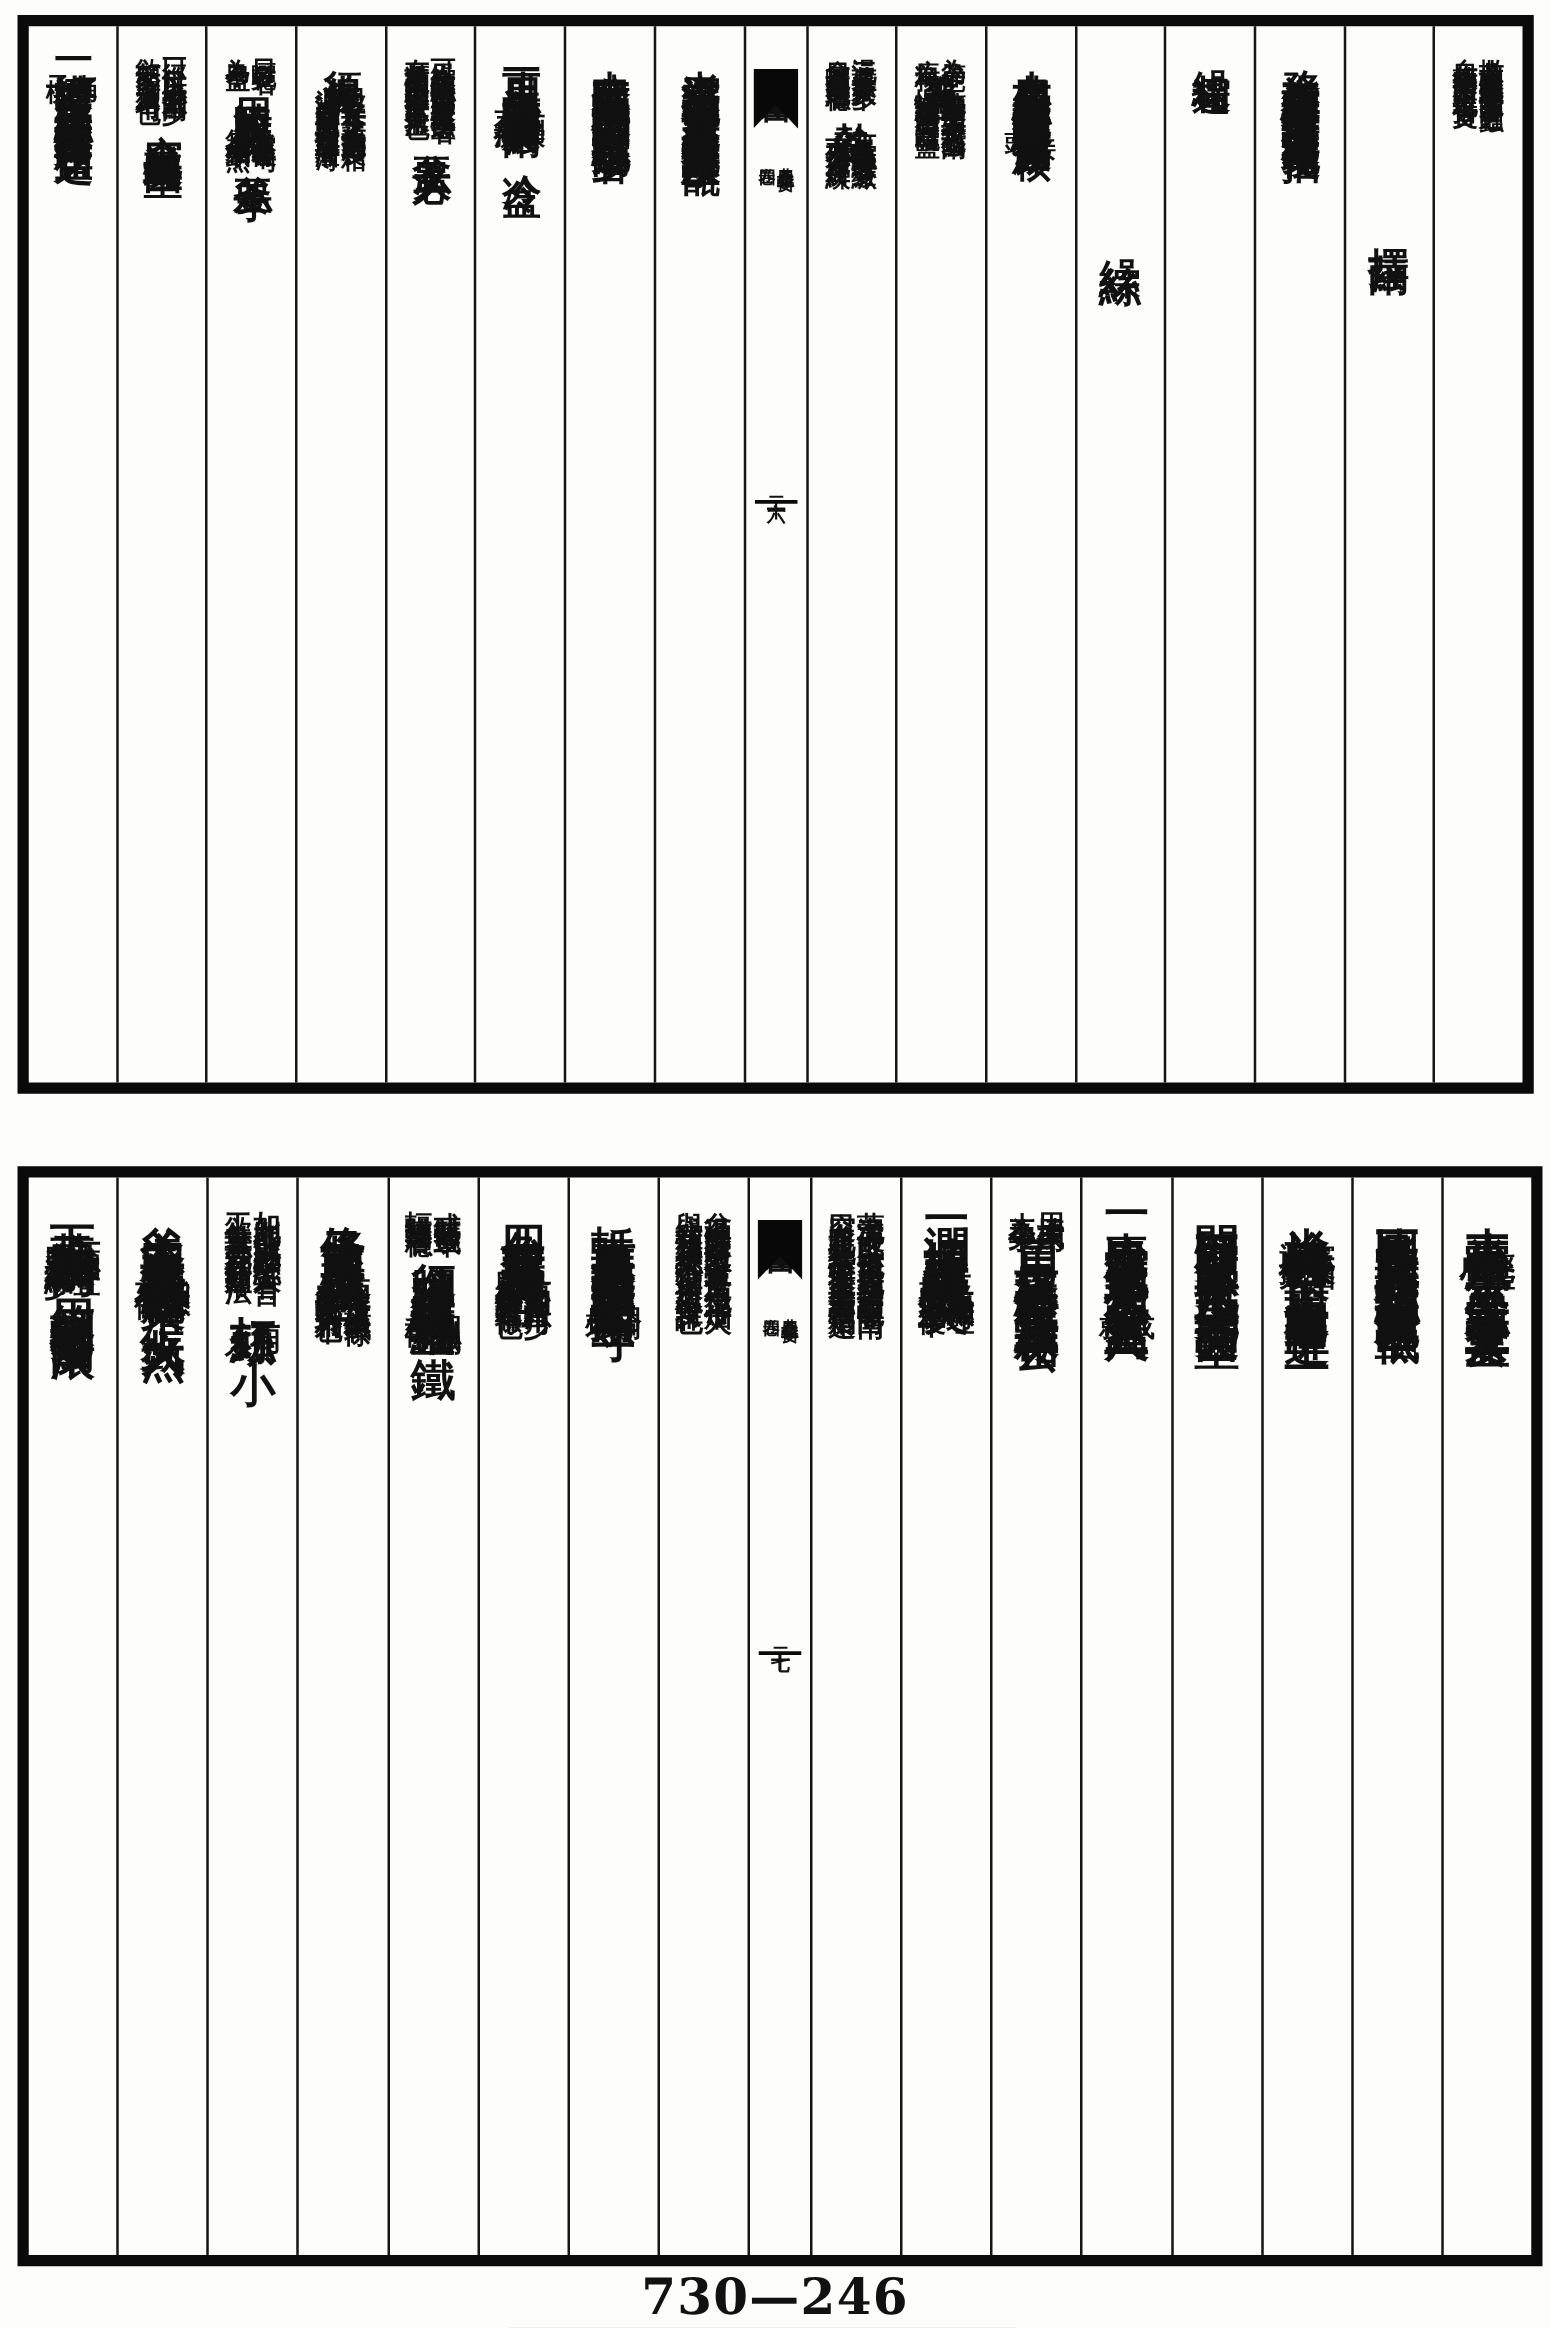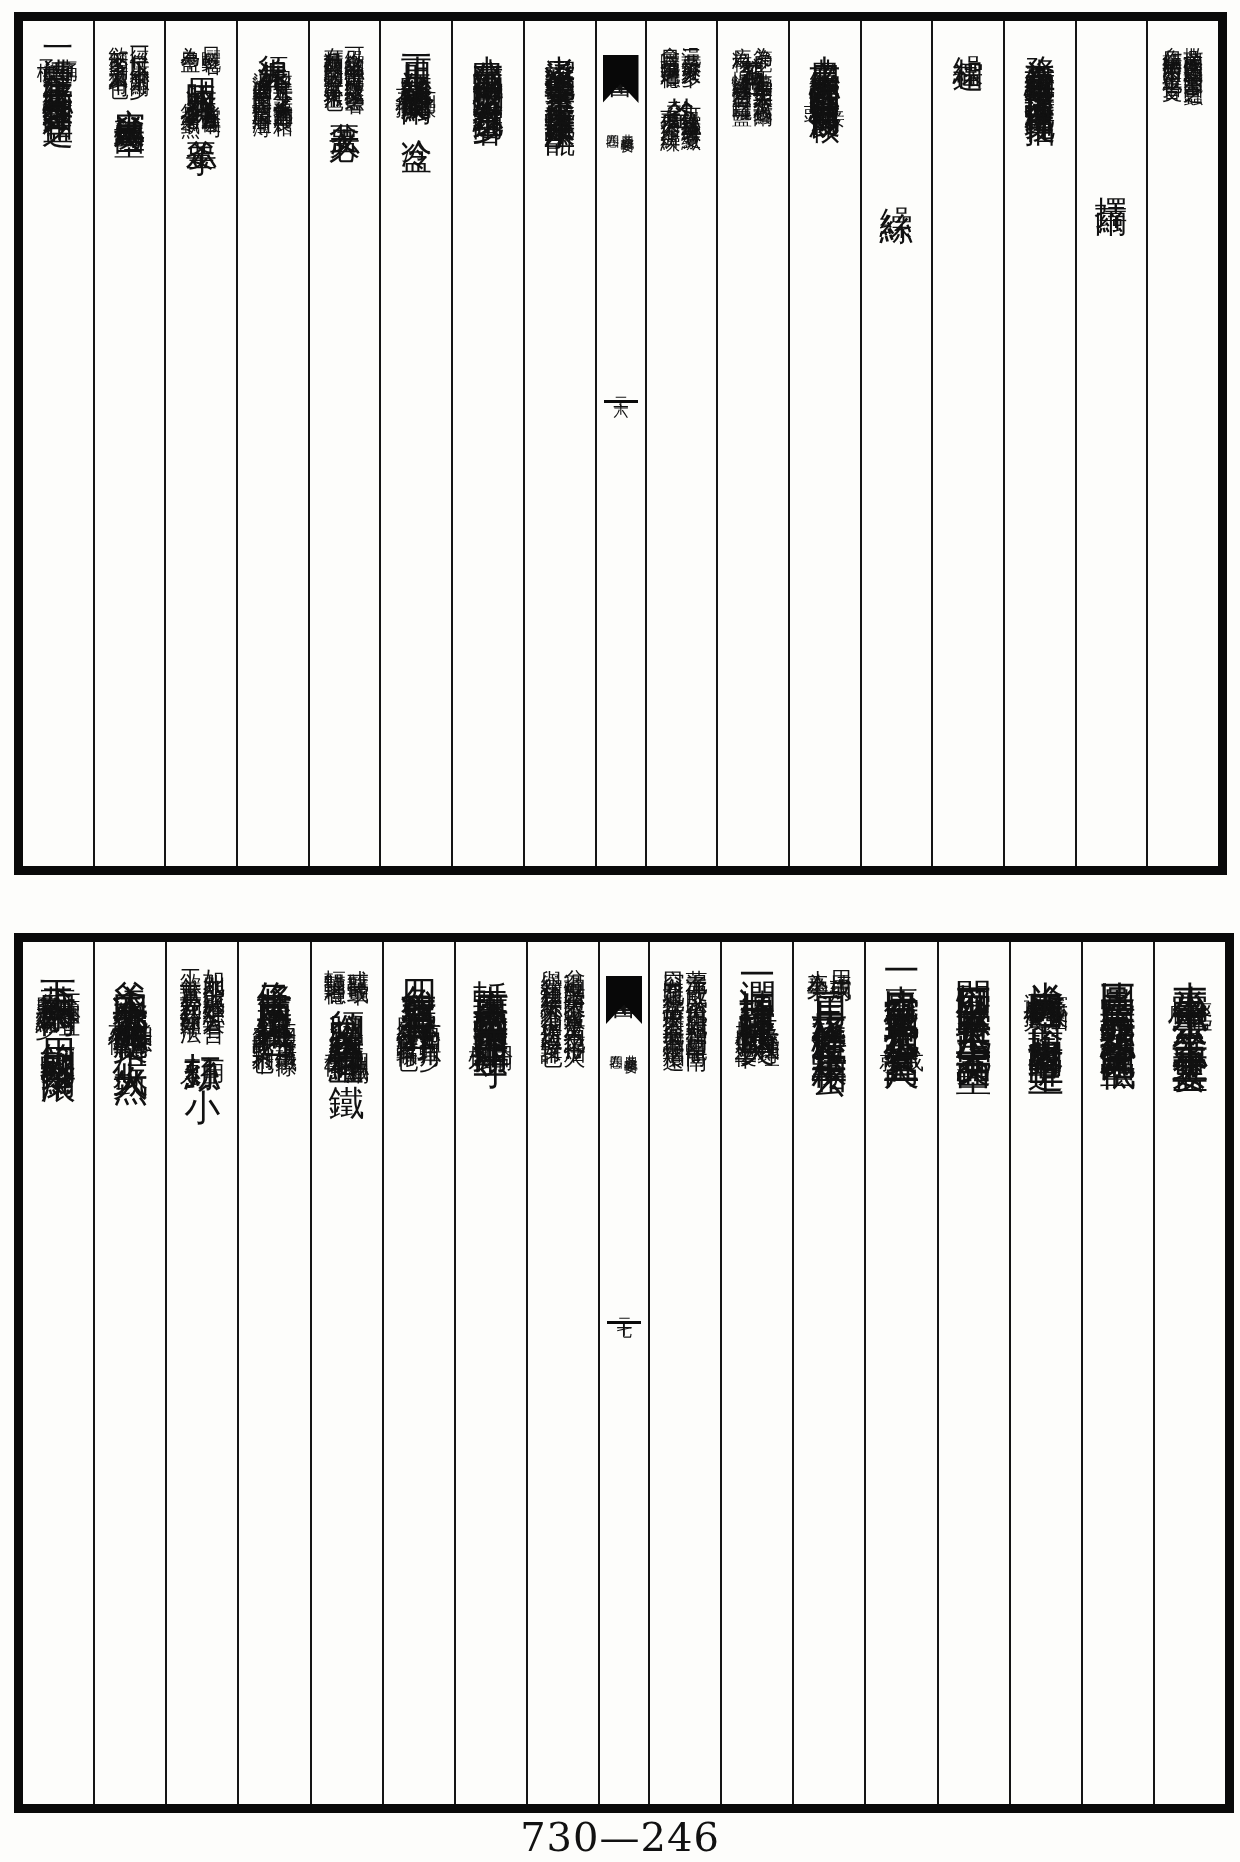--- a/index.html
+++ b/index.html
@@ -3,20 +3,21 @@
 <meta charset="utf-8">
 <style>
   html,body{margin:0;padding:0;background:#e8e8e4;}
   .page{
     position:relative;
     width:1240px;height:1862px;
     background:#fdfdfb;
     font-family:"DejaVu Serif","Liberation Serif",serif;
     color:#111;
     overflow:hidden;
+    font-weight:bold;
   }
   .block{
     position:absolute;
     border:9px solid #0a0a0a;
     box-sizing:border-box;
     background:#fdfdfb;
     display:flex;
     flex-direction:row-reverse;
   }
   .block-top{left:14px;top:12px;width:1213px;height:863px;}

